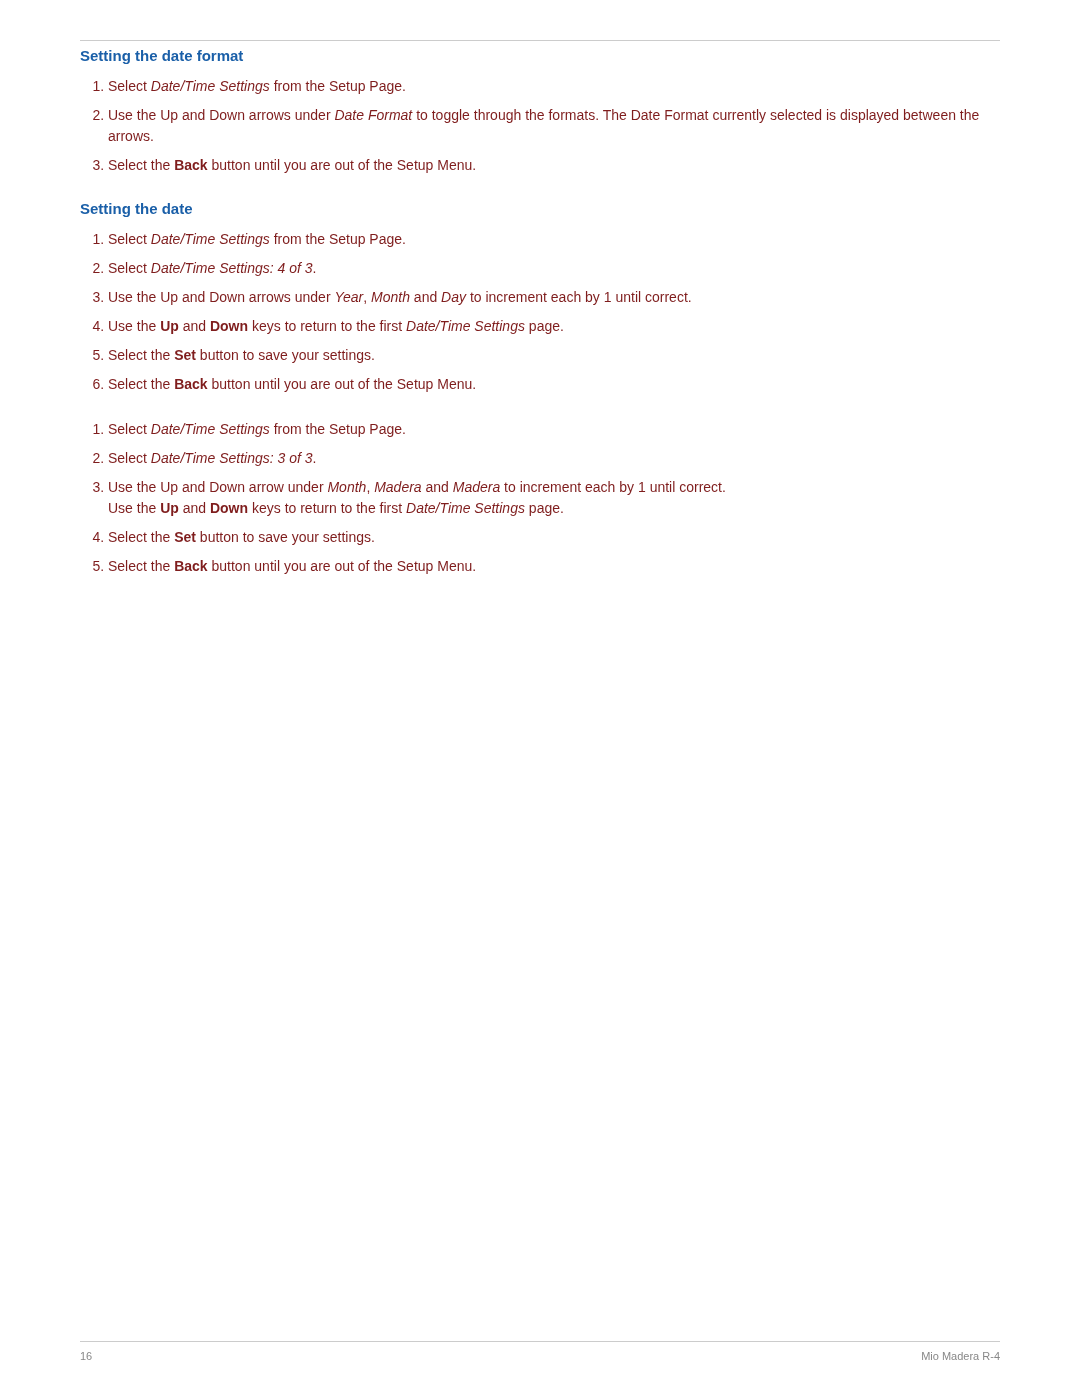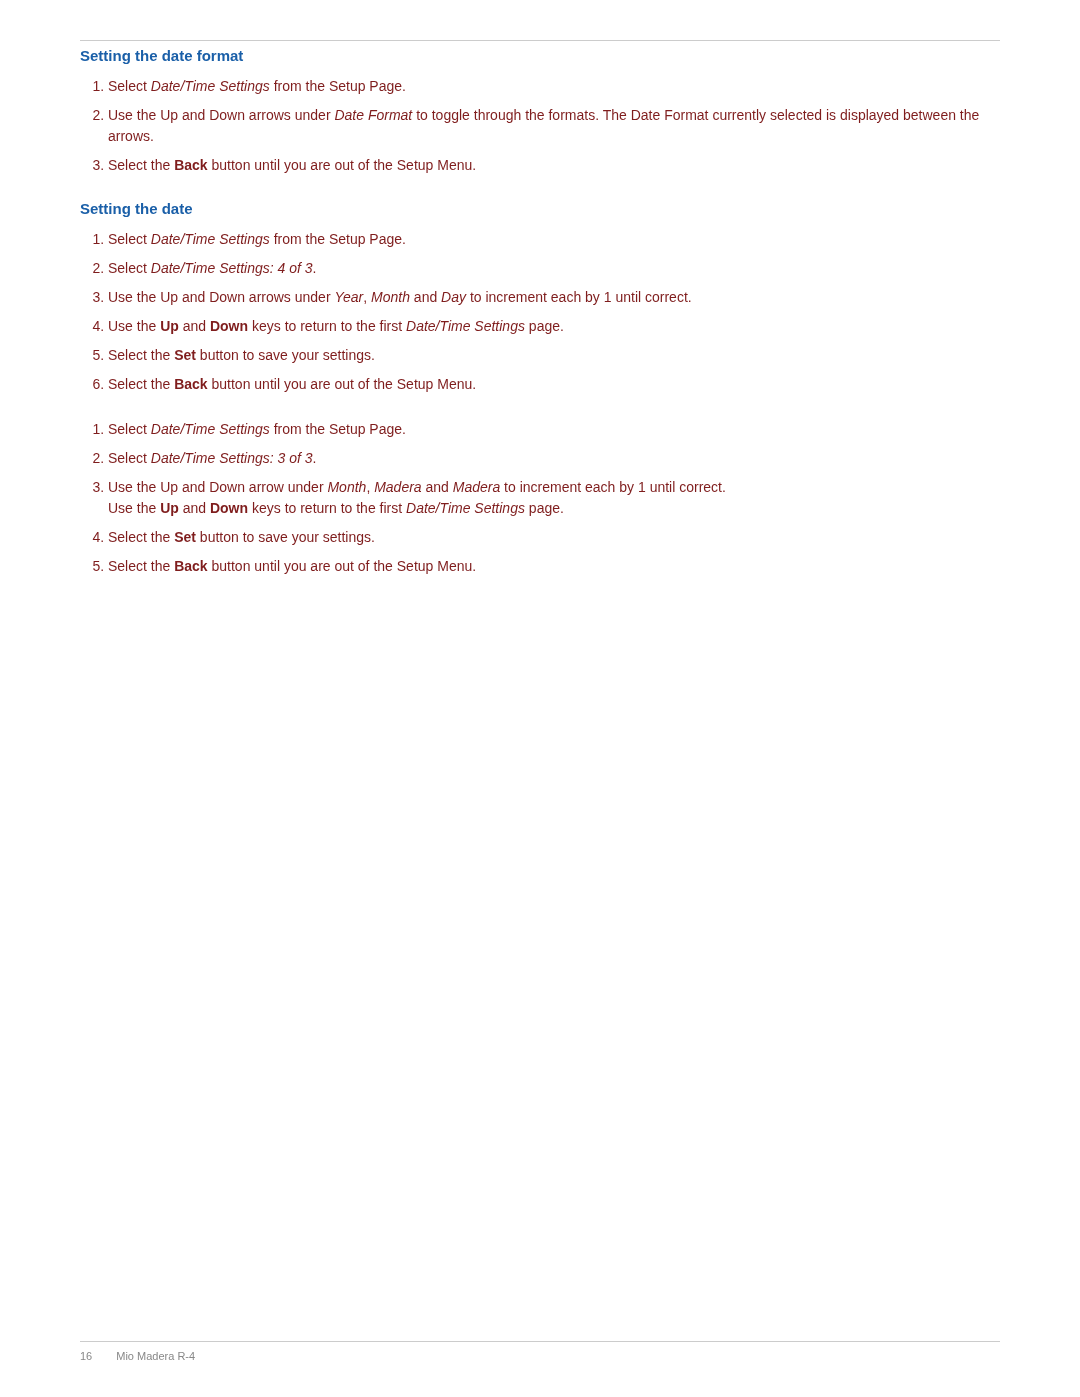--- a/index.html
+++ b/index.html
@@ -76,20 +76,21 @@
       border: none;
       border-top: 1px solid #cccccc;
     }
 
     .footer {
       position: absolute;
       bottom: 35px;
       left: 80px;
       right: 80px;
       display: flex;
+      justify-content: space-between;
       align-items: center;
       font-size: 11px;
       color: #888888;
       gap: 24px;
     }
   </style>
 </head>
 <body>
 
 <div class="page-container">

